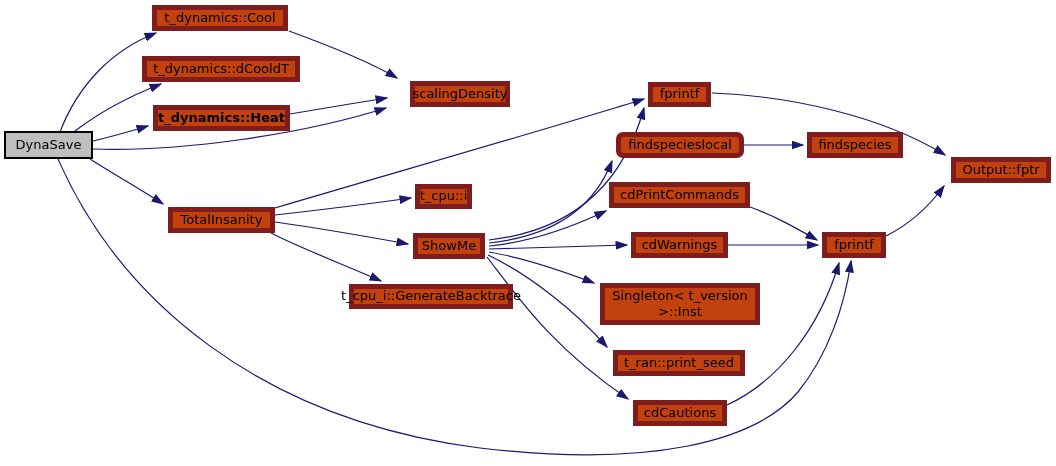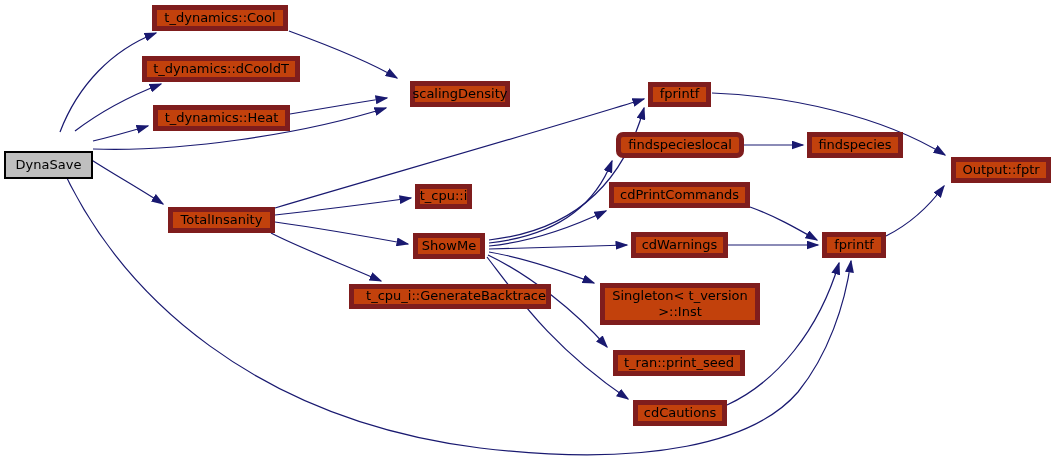--- a/index.html
+++ b/index.html
@@ -61,29 +61,29 @@
         <path d="M487,257 C520,300 552,347 628,399" class="edge" stroke="#191970" marker-end="url(#arrowhead)"></path>
         <path d="M744,145 L803,145" class="edge" stroke="#191970" marker-end="url(#arrowhead)"></path>
         <path d="M712,93 C790,96 882,116 945,155" class="edge" stroke="#191970" marker-end="url(#arrowhead)"></path>
         <path d="M750,207 C775,216 796,228 817,240" class="edge" stroke="#191970" marker-end="url(#arrowhead)"></path>
         <path d="M728,245 L818,245" class="edge" stroke="#191970" marker-end="url(#arrowhead)"></path>
         <path d="M886,236 C910,224 930,205 944,186" class="edge" stroke="#191970" marker-end="url(#arrowhead)"></path>
         <path d="M727,405 C777,382 819,330 839,263" class="edge" stroke="#191970" marker-end="url(#arrowhead)"></path>
       </g>
   </svg>
   <div id="nodes">
-      <div class="node highlight" style="left: 4px; top: 131px; width: 89px; height: 28px; margin-top: 20px;"><span>DynaSave</span></div>
+      <div class="node highlight" style="left: 4px; top: 131px; width: 89px; height: 28px;"><span>DynaSave</span></div>
       <div class="node" style="left: 152px; top: 5px; width: 136px; height: 26px;"><span>t_dynamics::Cool</span></div>
       <div class="node" style="left: 142px; top: 56px; width: 158px; height: 26px;"><span>t_dynamics::dCooldT</span></div>
-      <div class="node" style="left: 153px; top: 105px; width: 137px; height: 26px;"><span>t_dynamics::Heat</span></div>
+      <div class="node" style="left: 153px; top: 105px; width: 137px; height: 26px; font-weight: bold;"><span>t_dynamics::Heat</span></div>
       <div class="node" style="left: 410px; top: 81px; width: 100px; height: 26px;"><span>scalingDensity</span></div>
       <div class="node" style="left: 168px; top: 207px; width: 107px; height: 26px;"><span>TotalInsanity</span></div>
       <div class="node" style="left: 415px; top: 184px; width: 57px; height: 25px;"><span>t_cpu::i</span></div>
       <div class="node" style="left: 413px; top: 233px; width: 72px; height: 26px;"><span>ShowMe</span></div>
-      <div class="node" style="left: 349px; top: 284px; width: 202px; height: 25px; justify-content: flex-end;"><span>t_cpu_i::GenerateBacktrace</span></div>
+      <div class="node" style="left: 349px; top: 284px; width: 164px; height: 25px;"><span>t_cpu_i::GenerateBacktrace</span></div>
       <div class="node" style="left: 648px; top: 82px; width: 63px; height: 25px;"><span>fprintf</span></div>
       <div class="node" style="left: 616px; top: 132px; width: 128px; height: 26px; border-radius: 7px;"><span>findspecieslocal</span></div>
       <div class="node" style="left: 807px; top: 132px; width: 96px; height: 26px;"><span>findspecies</span></div>
       <div class="node" style="left: 609px; top: 182px; width: 141px; height: 26px;"><span>cdPrintCommands</span></div>
       <div class="node" style="left: 631px; top: 232px; width: 97px; height: 26px; align-items: flex-end;"><span>cdWarnings</span></div>
       <div class="node" style="left: 822px; top: 232px; width: 64px; height: 26px;"><span>fprintf</span></div>
       <div class="node" style="left: 600px; top: 283px; width: 160px; height: 42px;"><span>Singleton&lt; t_version
 &gt;::Inst</span></div>
       <div class="node" style="left: 613px; top: 350px; width: 132px; height: 26px;"><span>t_ran::print_seed</span></div>
       <div class="node" style="left: 633px; top: 400px; width: 94px; height: 26px;"><span>cdCautions</span></div>

